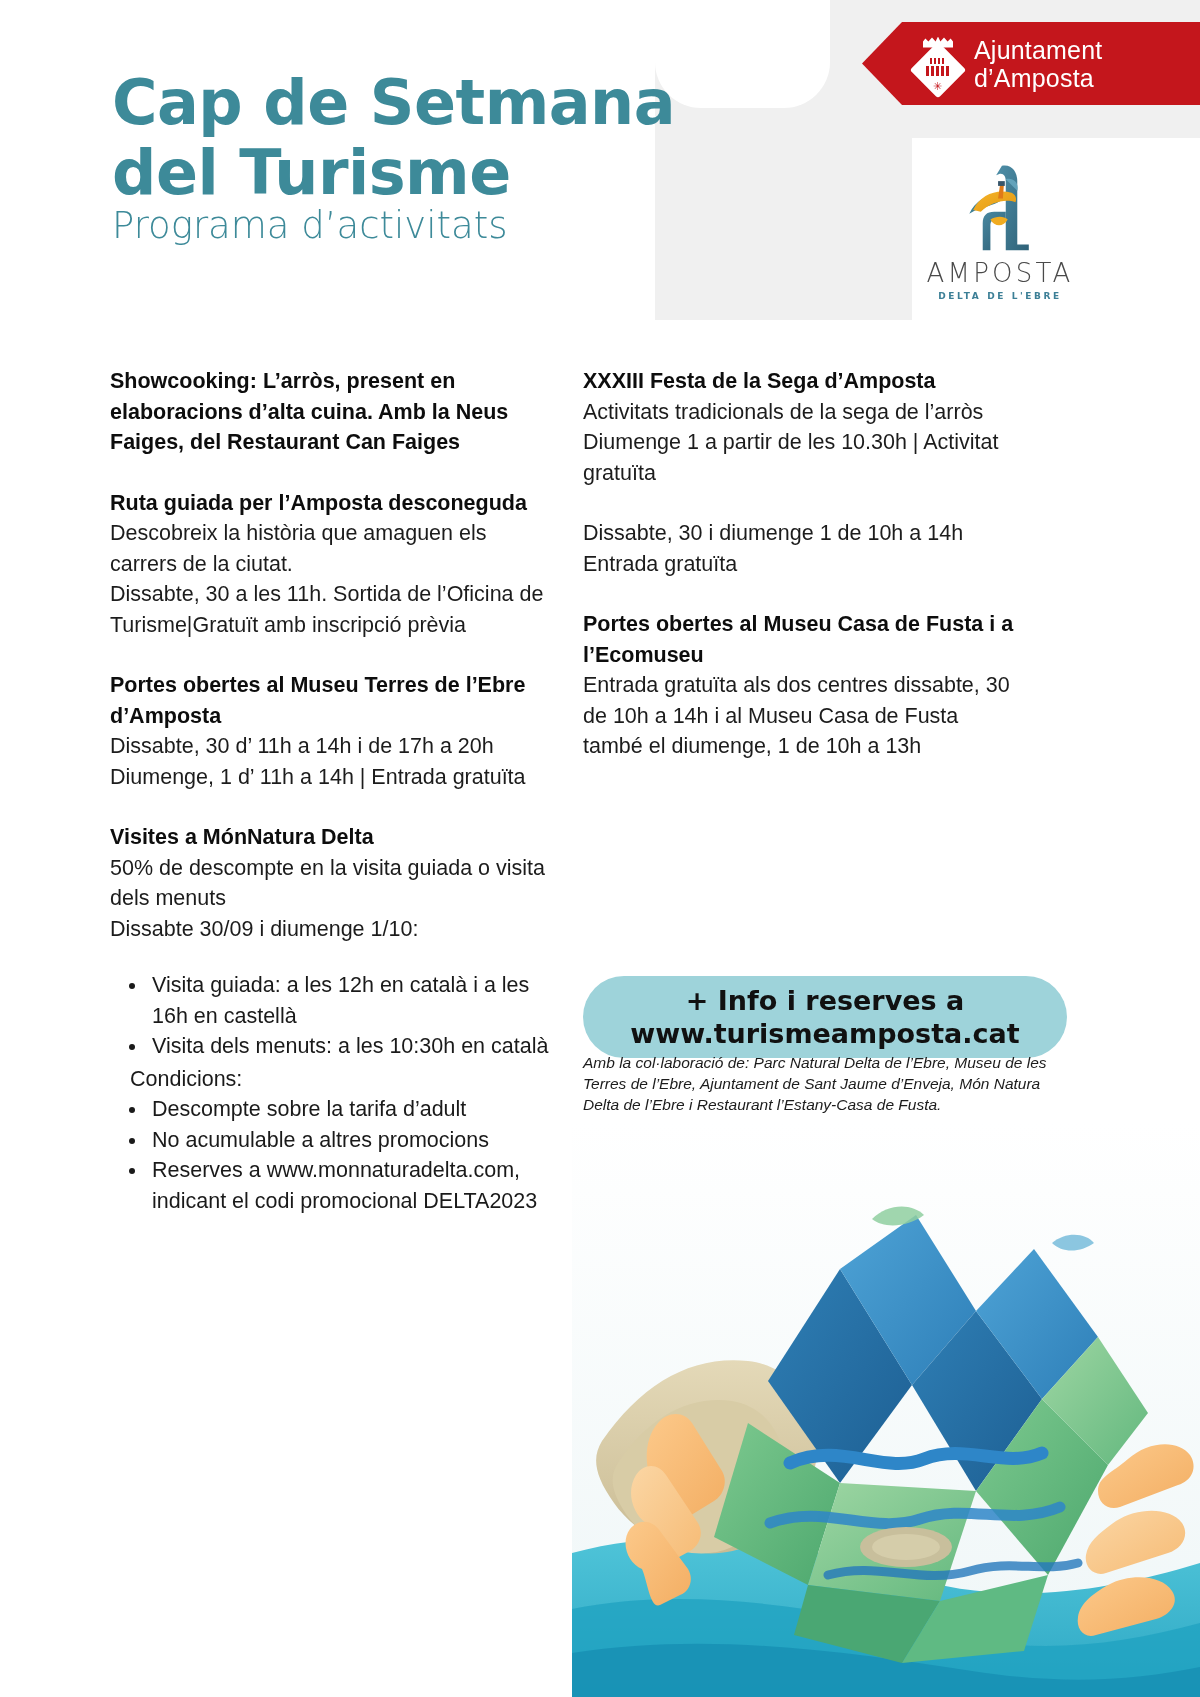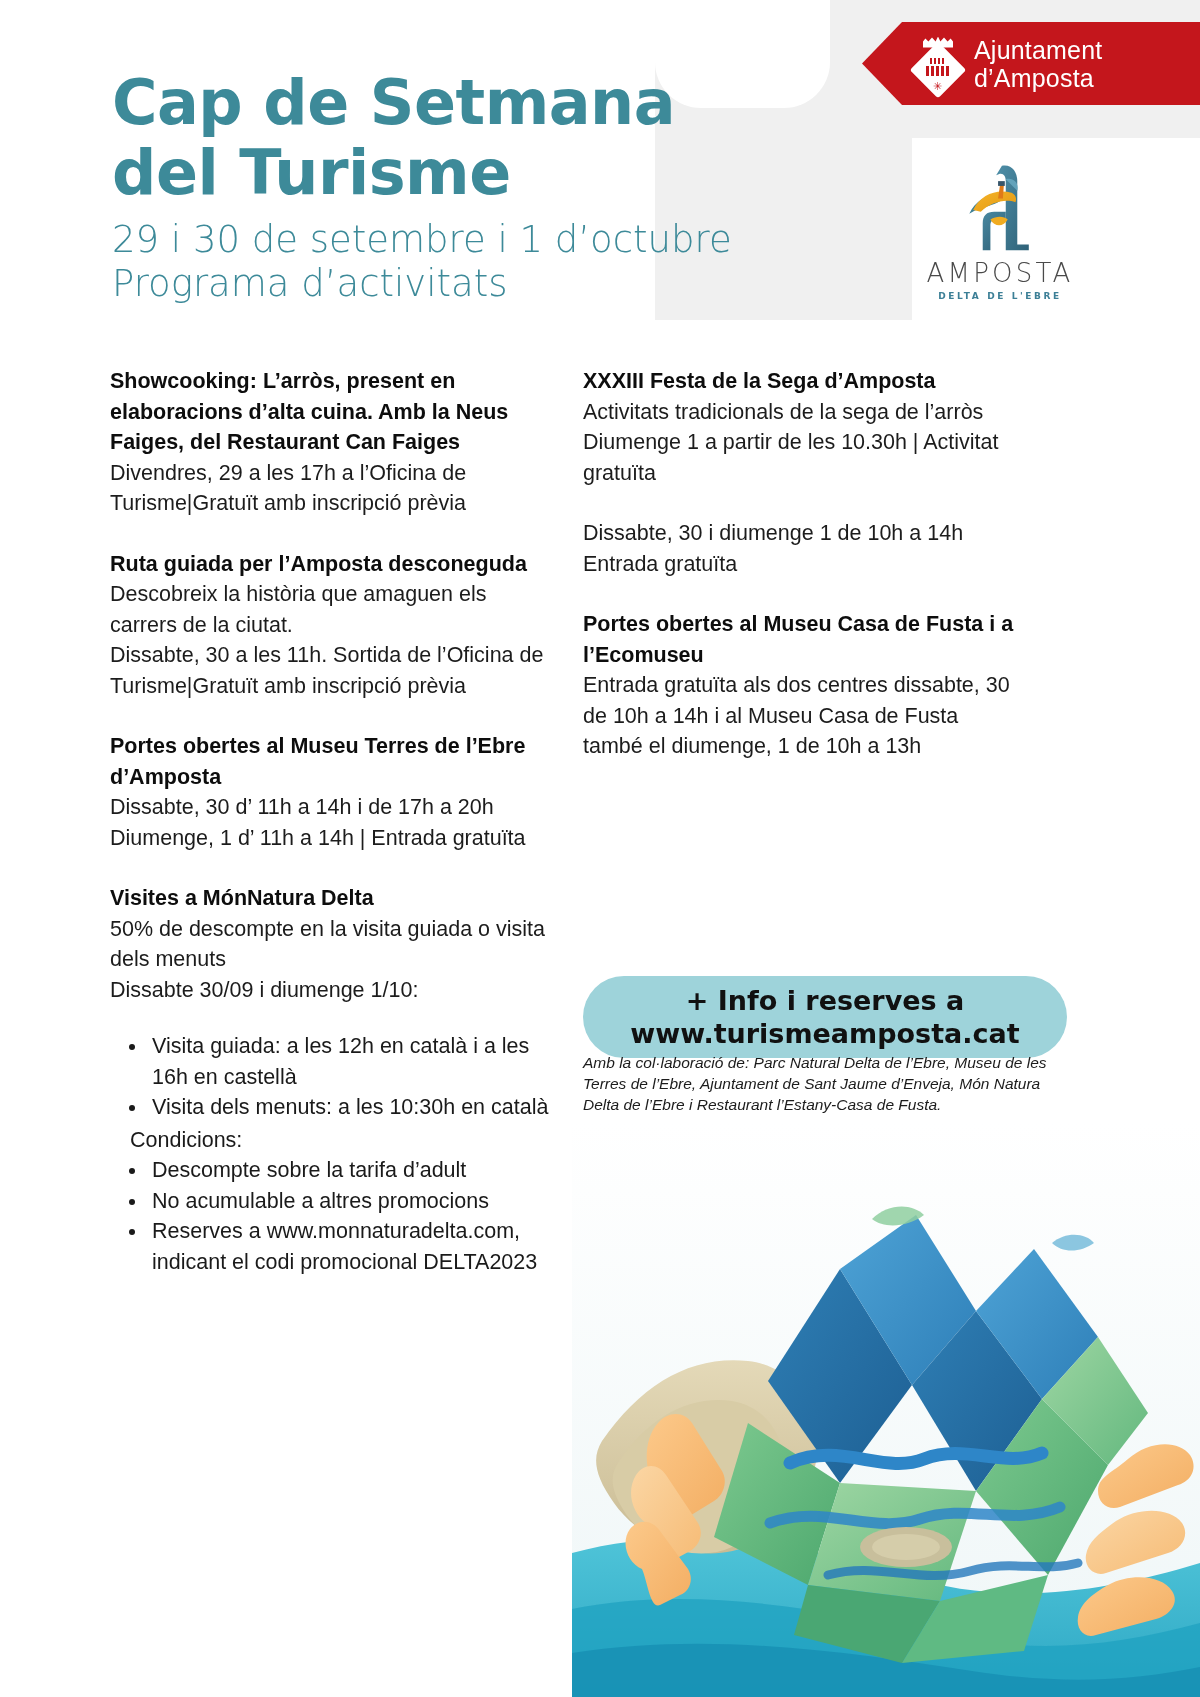--- a/index.html
+++ b/index.html
@@ -302,29 +302,27 @@
       </svg>
     </div>
     <div class="amposta-word">AMPOSTA</div>
     <div class="amposta-sub">DELTA DE L'EBRE</div>
   </div>
 </div>
 
 <div class="title-block">
   <div class="main-title">Cap de Setmana</div>
   <div class="main-title">del Turisme</div>
-  <div class="subtitle">29 i 30 de setembre i 1 d’octubre</div>
   <div class="subtitle" style="margin-top:-8px;">Programa d’activitats</div>
 </div>
 
 <div class="col col-left">
 
   <div class="entry">
     <div class="entry-title">Showcooking: L’arròs, present en elaboracions d’alta cuina. Amb la Neus Faiges, del Restaurant Can Faiges</div>
-    <div class="entry-body">Divendres, 29 a les 17h a l’Oficina de Turisme|Gratuït amb inscripció prèvia</div>
   </div>
 
   <div class="entry">
     <div class="entry-title">Ruta guiada per l’Amposta desconeguda</div>
     <div class="entry-body">Descobreix la història que amaguen els carrers de la ciutat.<br>Dissabte, 30 a les 11h. Sortida de l’Oficina de Turisme|Gratuït amb inscripció prèvia</div>
   </div>
 
   <div class="entry">
     <div class="entry-title">Portes obertes al Museu Terres de l’Ebre d’Amposta</div>
     <div class="entry-body">Dissabte, 30 d’ 11h a 14h i de 17h a 20h<br>Diumenge, 1 d’ 11h a 14h | Entrada gratuïta</div>

